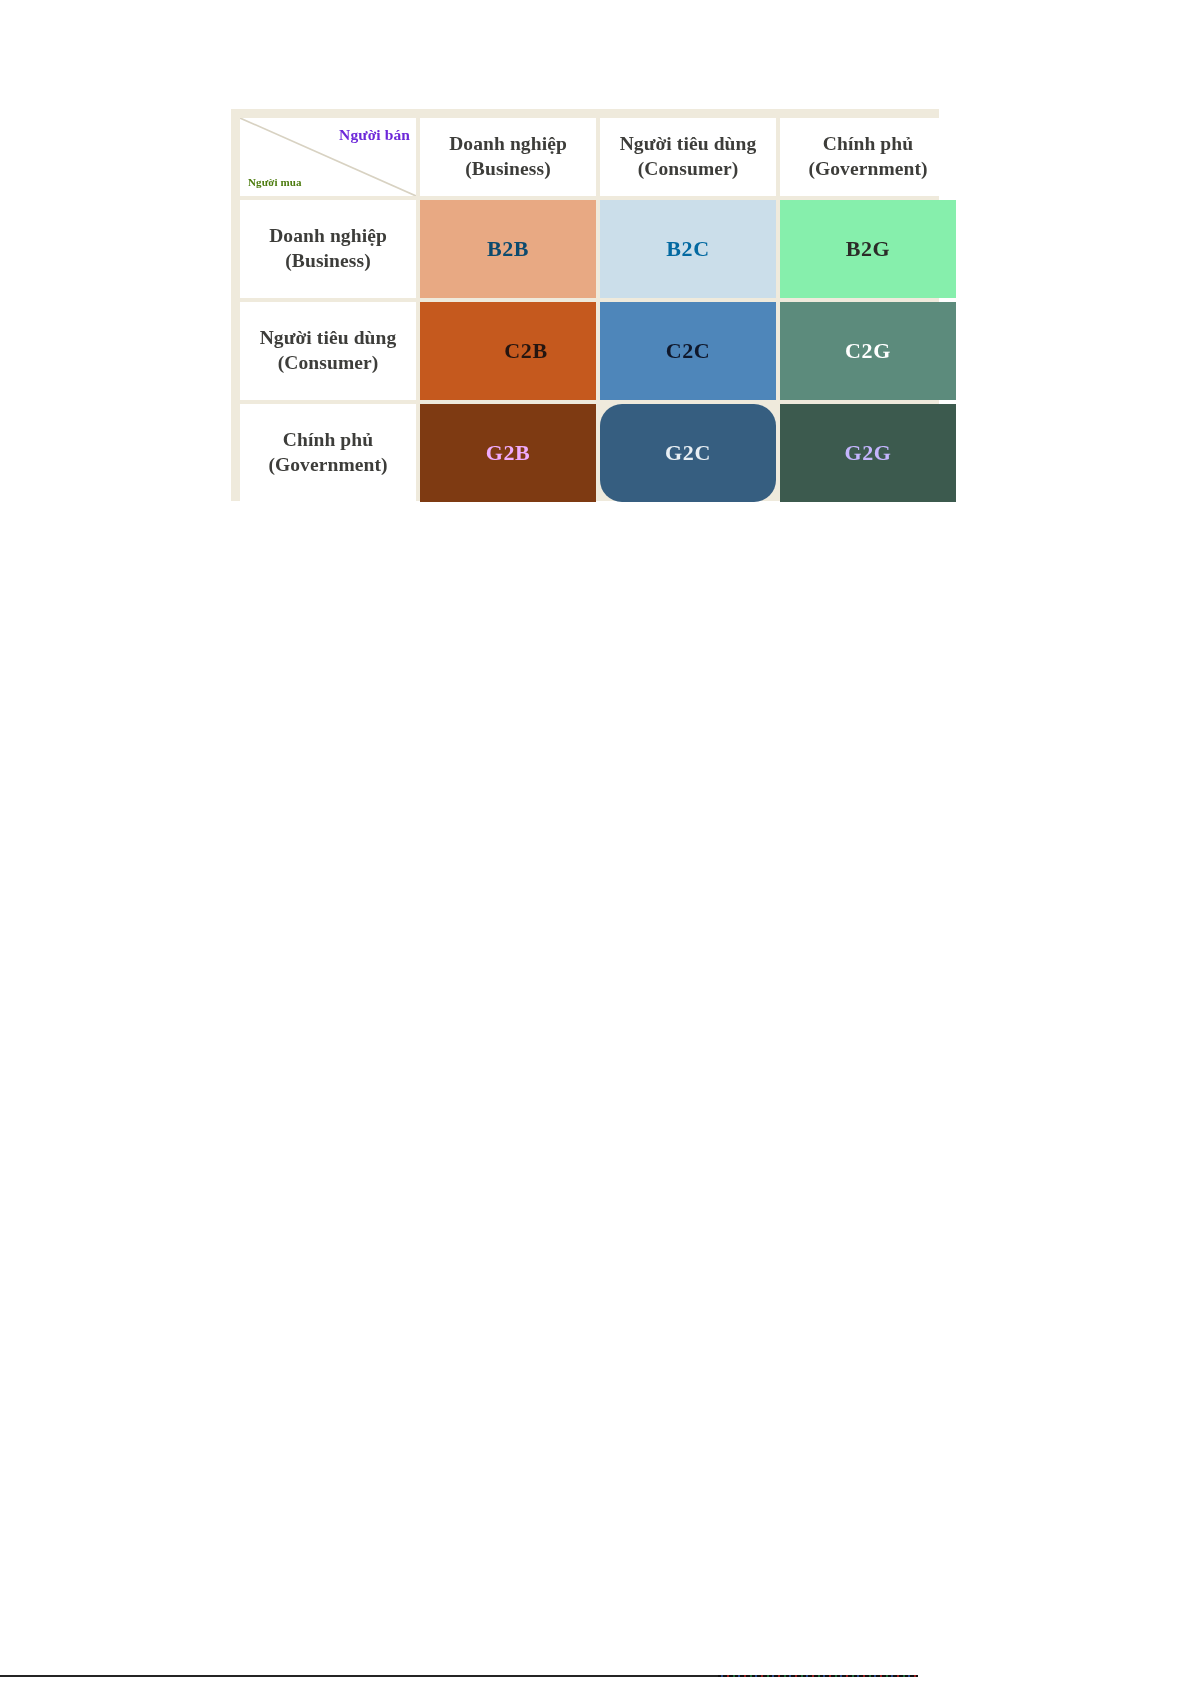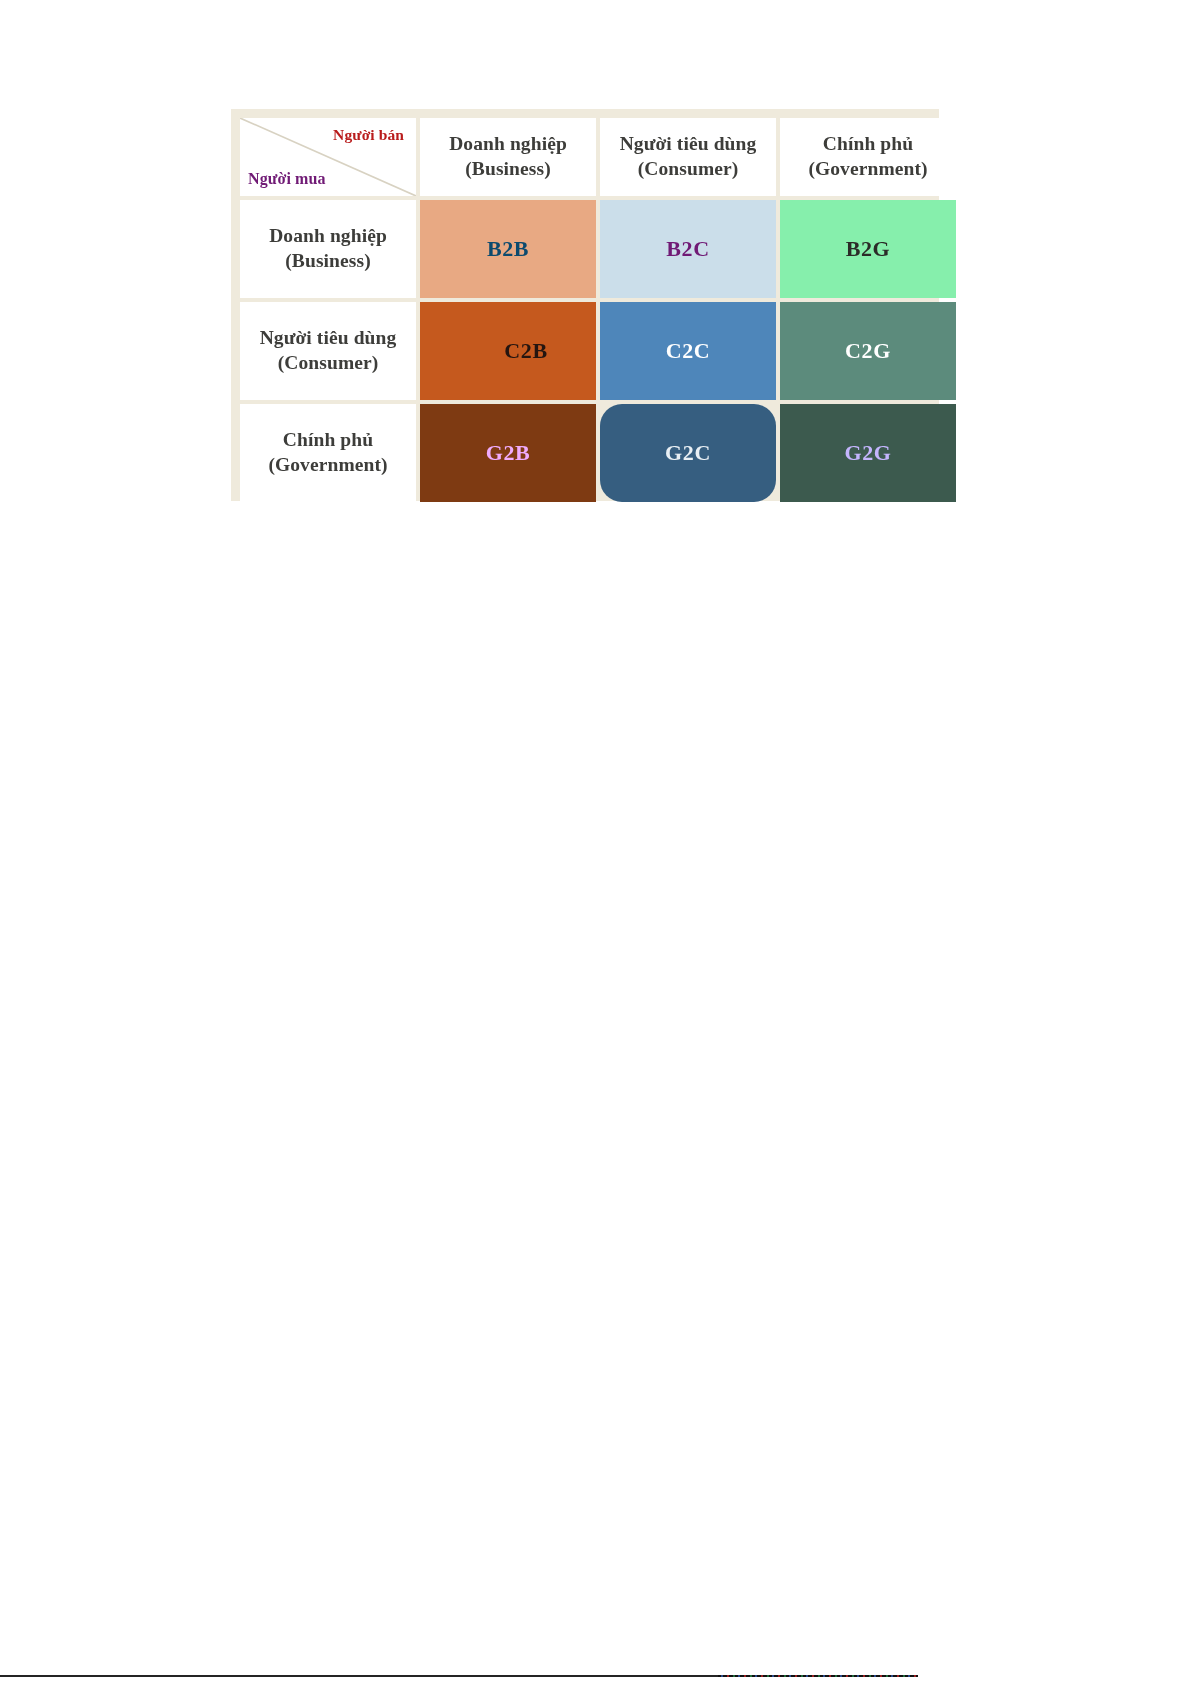--- a/index.html
+++ b/index.html
@@ -67,35 +67,35 @@
     left: 0; top: 0;
     width: 100%; height: 100%;
     pointer-events: none;
   }
   .corner-diag line {
     stroke: #d8d2c2;
     stroke-width: 1.6;
   }
   .corner-seller {
     position: absolute;
-    right: 12px;
+    right: 6px;
     top: 8px;
     font-size: 15.5px;
     font-weight: 700;
-    color: #b91c1c;
+    color: #6d28d9;
     letter-spacing: .1px;
     white-space: nowrap;
   }
   .corner-buyer {
     position: absolute;
     left: 8px;
     bottom: 8px;
-    font-size: 16px;
-    font-weight: 700;
-    color: #701a75;
+    font-size: 11px;
+    font-weight: 700;
+    color: #4d7c0f;
     letter-spacing: .1px;
     white-space: nowrap;
   }
 
   
   td.colhead {
     background: #ffffff;
     color: #3d3d3a;
     font-size: 19.5px;
     font-weight: 700;
@@ -182,31 +182,31 @@
             <span class="ln">(Government)</span>
           </td>
         </tr>
 
         <tr class="r-body">
           <td class="rowhead" style="background: rgb(255, 255, 255); color: rgb(61, 61, 58);">
             <span class="ln">Doanh nghiệp</span>
             <span class="ln">(Business)</span>
           </td>
           <td class="cell" style="background: rgb(232, 169, 131); color: #0c4a6e;">B2B</td>
-          <td class="cell" style="background: rgb(203, 222, 234); color: #701a75;">B2C</td>
+          <td class="cell" style="background: rgb(203, 222, 234); color: #0369a1;">B2C</td>
           <td class="cell" style="background: #86efac; color: rgb(43, 43, 40);">B2G</td>
         </tr>
 
         <tr class="r-body">
           <td class="rowhead" style="background: rgb(255, 255, 255); color: rgb(61, 61, 58);">
             <span class="ln">Người tiêu dùng</span>
             <span class="ln">(Consumer)</span>
           </td>
           <td class="cell" style="background: rgb(197, 89, 30); color: rgb(36, 21, 16); padding-left: 36px;">C2B</td>
-          <td class="cell" style="background: rgb(78, 134, 186); color: #ffffff; margin-left: 35px;">C2C</td>
+          <td class="cell" style="background: rgb(78, 134, 186); color: #0f172a; margin-left: 35px;">C2C</td>
           <td class="cell" style="background: rgb(92, 139, 124); color: #ffffff;">C2G</td>
         </tr>
 
         <tr class="r-body">
           <td class="rowhead" style="background: rgb(255, 255, 255); color: rgb(61, 61, 58);">
             <span class="ln">Chính phủ</span>
             <span class="ln">(Government)</span>
           </td>
           <td class="cell" style="background: rgb(126, 58, 18); color: #f0abfc;">G2B</td>
           <td class="cell" style="background: rgb(54, 94, 128); color: rgb(232, 239, 244); border-radius: 22px;">G2C</td>

